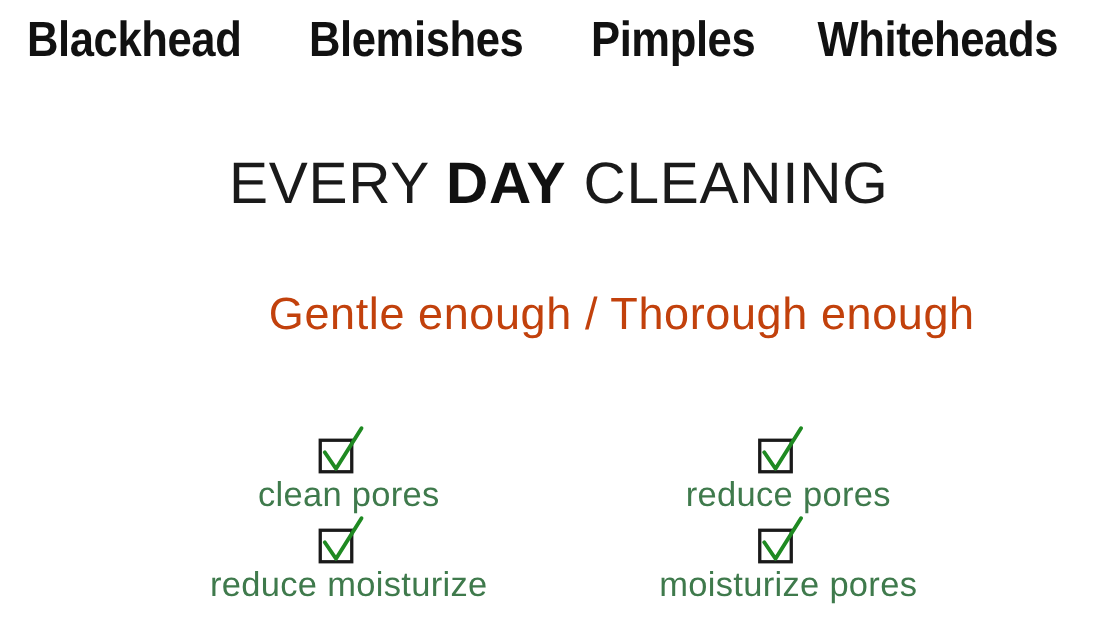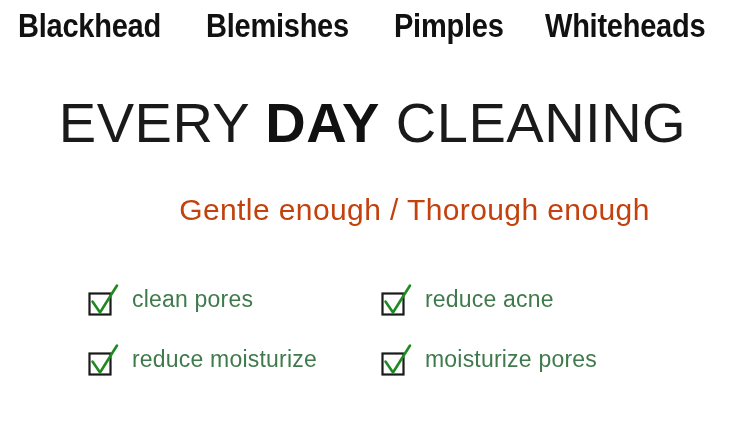--- a/index.html
+++ b/index.html
@@ -43,21 +43,21 @@
     transform-origin: left top;
   }
 
   
   .headline {
     position: absolute;
     left: 0;
     top: 98px;
     width: 745px;
     text-align: center;
-    font-size: 56px;
+    font-size: 39px;
     font-weight: 400;
     color: #1a1a1a;
     letter-spacing: 0.5px;
     white-space: nowrap;
     line-height: 50px;
   }
   .headline .hl-em {
     font-weight: 600;
     color: #111111;
   }
@@ -85,20 +85,21 @@
     top: 282px;
     width: 600px;
     display: grid;
     grid-template-columns: 293px 293px;
     grid-row-gap: 26px;
   }
   .benefit {
     display: flex;
     align-items: center;
     height: 34px;
+    flex-direction: column;
   }
   .checkbox-icon {
     position: relative;
     width: 34px;
     height: 34px;
     flex: 0 0 34px;
     margin-right: 12px;
   }
   .checkbox-icon svg {
     position: absolute;
@@ -143,21 +144,21 @@
       <span class="benefit-label">clean pores</span>
     </div>
 
     <div class="benefit">
       <span class="checkbox-icon">
         <svg width="34" height="34" viewBox="0 0 34 34" aria-hidden="true">
           <rect x="3.5" y="11.5" width="21" height="21" fill="#ffffff" stroke="#1a1a1a" stroke-width="2.2"></rect>
           <path d="M6.5 19.5 L14 30.5 L31 3.5" fill="none" stroke="#1f8a22" stroke-width="2.6" stroke-linecap="round" stroke-linejoin="round"></path>
         </svg>
       </span>
-      <span class="benefit-label">reduce acne</span>
+      <span class="benefit-label">reduce pores</span>
     </div>
 
     <div class="benefit">
       <span class="checkbox-icon">
         <svg width="34" height="34" viewBox="0 0 34 34" aria-hidden="true">
           <rect x="3.5" y="11.5" width="21" height="21" fill="#ffffff" stroke="#1a1a1a" stroke-width="2.2"></rect>
           <path d="M6.5 19.5 L14 30.5 L31 3.5" fill="none" stroke="#1f8a22" stroke-width="2.6" stroke-linecap="round" stroke-linejoin="round"></path>
         </svg>
       </span>
       <span class="benefit-label">reduce moisturize</span>

